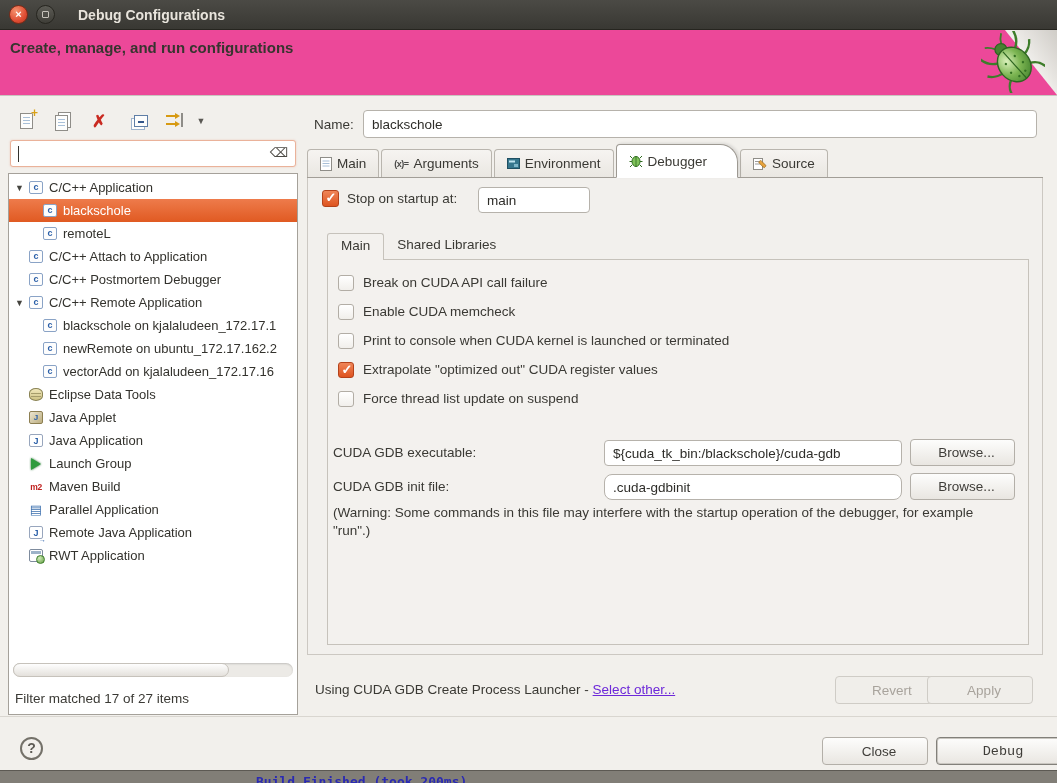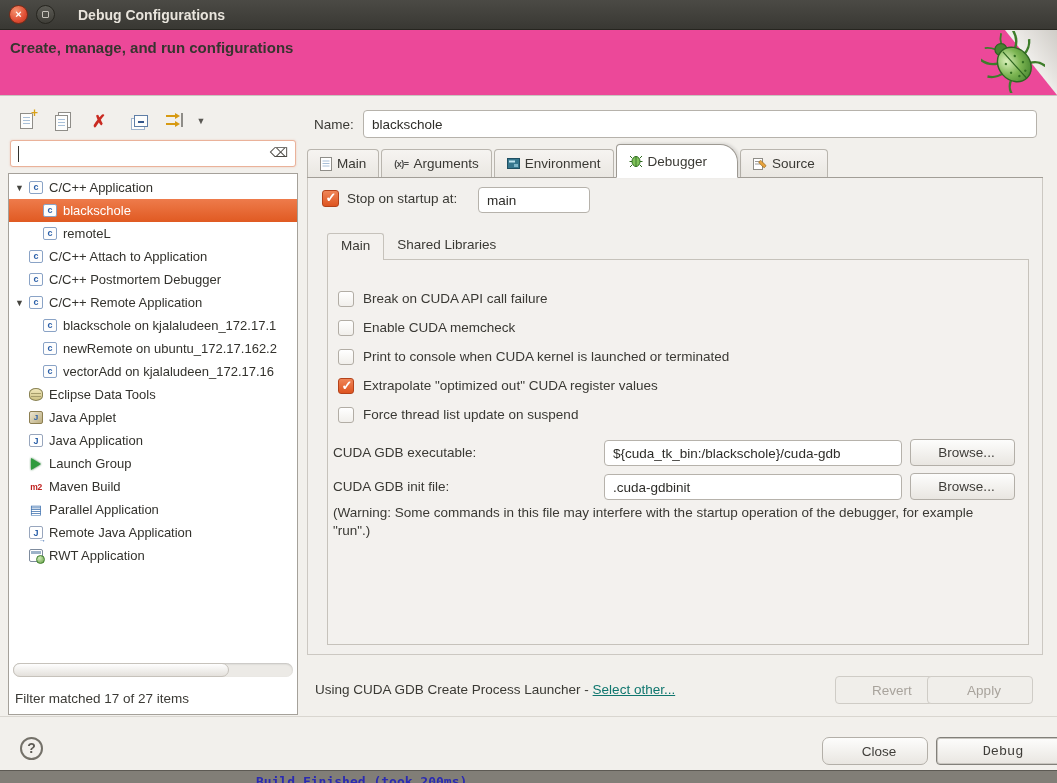--- a/index.html
+++ b/index.html
@@ -105,39 +105,39 @@
 
   .stop-row { position:absolute; left:322px; top:190px; display:flex; align-items:center; }
   .stop-label { margin-left:8px; font-size:13.5px; }
   .stop-input { position:absolute; left:156px; top:-3px; width:112px; height:26px; }
 
   .subtabs { position:absolute; left:327px; top:233px; height:27px; display:flex; z-index:2; }
   .subtab { padding:4px 13px 0 13px; font-size:13.5px; color:#3a3934; }
   .subtab.active { background:#f3f1ee; border:1px solid #c6c2bb; border-bottom:none; border-radius:3px 3px 0 0; }
 
   .group-box { position:absolute; left:327px; top:259px; width:702px; height:386px; background:#f3f1ee; border:1px solid #c6c2bb; }
-  .options { position:absolute; left:10px; top:24px; }
+  .options { position:absolute; left:10px; top:8px; }
   .opt-row { display:flex; align-items:center; height:29px; }
   .opt-row .checkbox { width:16px; height:16px; }
   .opt-label { margin-left:9px; font-size:13.5px; }
 
   .f-label { position:absolute; left:5px; font-size:13.5px; }
   .f-input { position:absolute; left:276px; width:298px; height:26px; border-radius:3px; }
   .browse-btn { position:absolute; left:582px; width:105px; height:27px; }
   .btn { font-family:"Liberation Sans", sans-serif; font-size:13.5px; color:#3f3d39; background:linear-gradient(#fdfdfc,#e9e6e1); border:1px solid #b3afa8; border-radius:4px;padding-left:8px; }
   .btn.disabled { color:#a8a39c; background:#f0eeea; border-color:#cfccc6; }
   .warning { position:absolute; left:5px; top:244px; width:668px; font-size:13.5px; line-height:1.35; color:#3a3934; }
 
   .launcher { position:absolute; left:315px; top:682px; font-size:13.5px; }
-  .launcher a { color:#0f766e; }
+  .launcher a { color:#6d28d9; }
   .revert-btn { position:absolute; left:835px; top:676px; width:106px; height:28px; }
   .apply-btn { position:absolute; left:927px; top:676px; width:106px; height:28px; }
 
   .footer-sep { position:absolute; left:0; top:716px; width:100%; border-top:1px solid #d9d6d0; }
-  .close-btn { position:absolute; left:822px; top:737px; width:106px; height:28px;border-radius:7px; }
+  .close-btn { position:absolute; left:822px; top:737px; width:106px; height:28px; }
   .debug-btn { position:absolute; left:936px; top:737px; width:126px; height:28px; border-color:#82807a; box-shadow:0 0 0 1px #c9c6c0 inset;font-family:Liberation Mono, monospace; }
 
   .bottom-strip { position:absolute; left:0; top:770px; width:100%; height:13px; background:#817e77; border-top:1px solid #5c5953; overflow:hidden; }
   .console-text { position:absolute; left:256px; top:3px; color:#2a2ab2; font-family:"DejaVu Sans Mono", monospace; font-size:13px; font-weight:bold; }
 </style>
 </head>
 <body>
 
 <div class="stage">
 
@@ -392,21 +392,21 @@
     <span class="checkbox cb"></span>
     <span class="opt-label">Force thread list update on suspend</span>
   </div>
       </div>
 
     <span class="f-label" style="top:185px">CUDA GDB executable:</span>
     <input class="ui f-input" style="top: 180px;" readonly="" value="${cuda_tk_bin:/blackschole}/cuda-gdb">
     <button class="btn browse-btn" style="top:179px">Browse...</button>
 
     <span class="f-label" style="top:219px">CUDA GDB init file:</span>
-    <input class="ui f-input" style="top: 214px;" readonly="" value=".cuda-gdbinit">
+    <input class="ui f-input" style="top: 214px; border-radius: 8px;" readonly="" value=".cuda-gdbinit">
     <button class="btn browse-btn" style="top:213px">Browse...</button>
 
     <div class="warning">(Warning: Some commands in this file may interfere with the startup operation of the debugger, for example "run".)</div>
   </div>
 
   <div class="launcher">
     <span>Using CUDA GDB Create Process Launcher - </span><a href="#">Select other...</a>
   </div>
   <button class="btn disabled revert-btn">Revert</button>
   <button class="btn disabled apply-btn">Apply</button>

